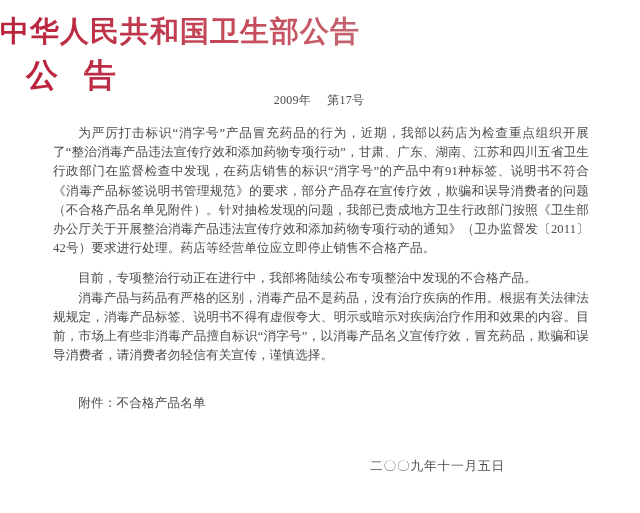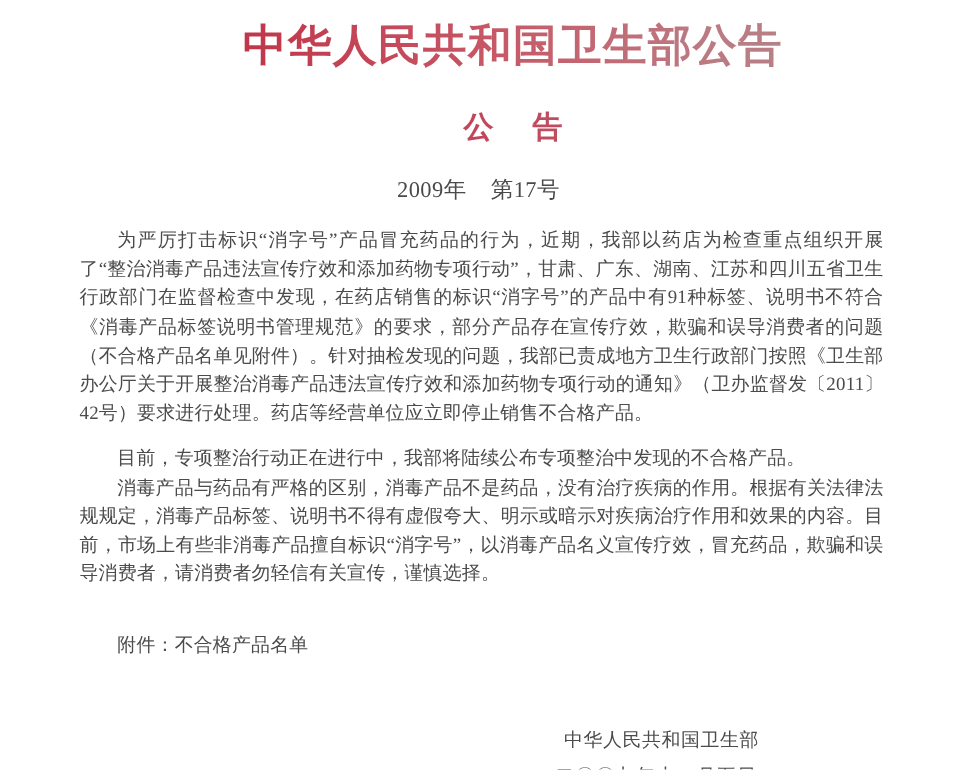--- a/index.html
+++ b/index.html
@@ -20,22 +20,21 @@
     position: relative;
     width: 640px;
     height: 513px;
     background: #ffffff;
     box-sizing: border-box;
   }
 
   
   .masthead {
     padding-top: 12px;
-    text-align: center;
-    padding-left: 44px;
+    text-align: left;
   }
 
   .doc-title {
     font-family: "Liberation Serif", "DejaVu Serif", serif;
     font-size: 29px;
     line-height: 38px;
     font-weight: 700;
     letter-spacing: 1px;
     white-space: nowrap;
     background-image: linear-gradient(
@@ -45,43 +44,42 @@
         #c75866 48%,
         #bb7b83 72%,
         #ab8a90 100%);
     -webkit-background-clip: text;
     background-clip: text;
     color: transparent;
     -webkit-text-fill-color: transparent;
   }
 
   .doc-subtitle {
-    margin-top: 18px;
+    margin-top: 8px;
     font-family: "Liberation Serif", "DejaVu Serif", serif;
-    font-size: 20px;
+    font-size: 32px;
     line-height: 34px;
     font-weight: 700;
     letter-spacing: 26px;
     text-indent: 26px;
     background-image: linear-gradient(
         to right,
         #b9203a 0%,
         #c2455a 45%,
         #b06f7b 100%);
     -webkit-background-clip: text;
     background-clip: text;
     color: transparent;
     -webkit-text-fill-color: transparent;
   }
 
   
   .issue-line {
-    margin-top: 17px;
     text-align: center;
-    font-size: 15px;
+    font-size: 12px;
     line-height: 16px;
     color: #4a4a4a;
     letter-spacing: 0.3px;
     padding-right: 2px;
   }
   .issue-gap {
     display: inline-block;
     width: 16px;
   }
 
@@ -154,19 +152,18 @@
 
     <p class="para">为严厉打击标识“消字号”产品冒充药品的行为，近期，我部以药店为检查重点组织开展了“整治消毒产品违法宣传疗效和添加药物专项行动”，甘肃、广东、湖南、江苏和四川五省卫生行政部门在监督检查中发现，在药店销售的标识“消字号”的产品中有91种标签、说明书不符合《消毒产品标签说明书管理规范》的要求，部分产品存在宣传疗效，欺骗和误导消费者的问题（不合格产品名单见附件）。针对抽检发现的问题，我部已责成地方卫生行政部门按照《卫生部办公厅关于开展整治消毒产品违法宣传疗效和添加药物专项行动的通知》（卫办监督发〔2011〕42号）要求进行处理。药店等经营单位应立即停止销售不合格产品。</p>
 
     <p class="para last-para">目前，专项整治行动正在进行中，我部将陆续公布专项整治中发现的不合格产品。</p>
 
     <p class="para">消毒产品与药品有严格的区别，消毒产品不是药品，没有治疗疾病的作用。根据有关法律法规规定，消毒产品标签、说明书不得有虚假夸大、明示或暗示对疾病治疗作用和效果的内容。目前，市场上有些非消毒产品擅自标识“消字号”，以消毒产品名义宣传疗效，冒充药品，欺骗和误导消费者，请消费者勿轻信有关宣传，谨慎选择。</p>
 
     <div class="attachment">附件：不合格产品名单</div>
 
     <div class="signature">
-      <div class="sig-org">中华人民共和国卫生部</div>
       <div class="sig-date">二〇〇九年十一月五日</div>
     </div>
 
   </div>
 
 </div>
 
 </body></html>

